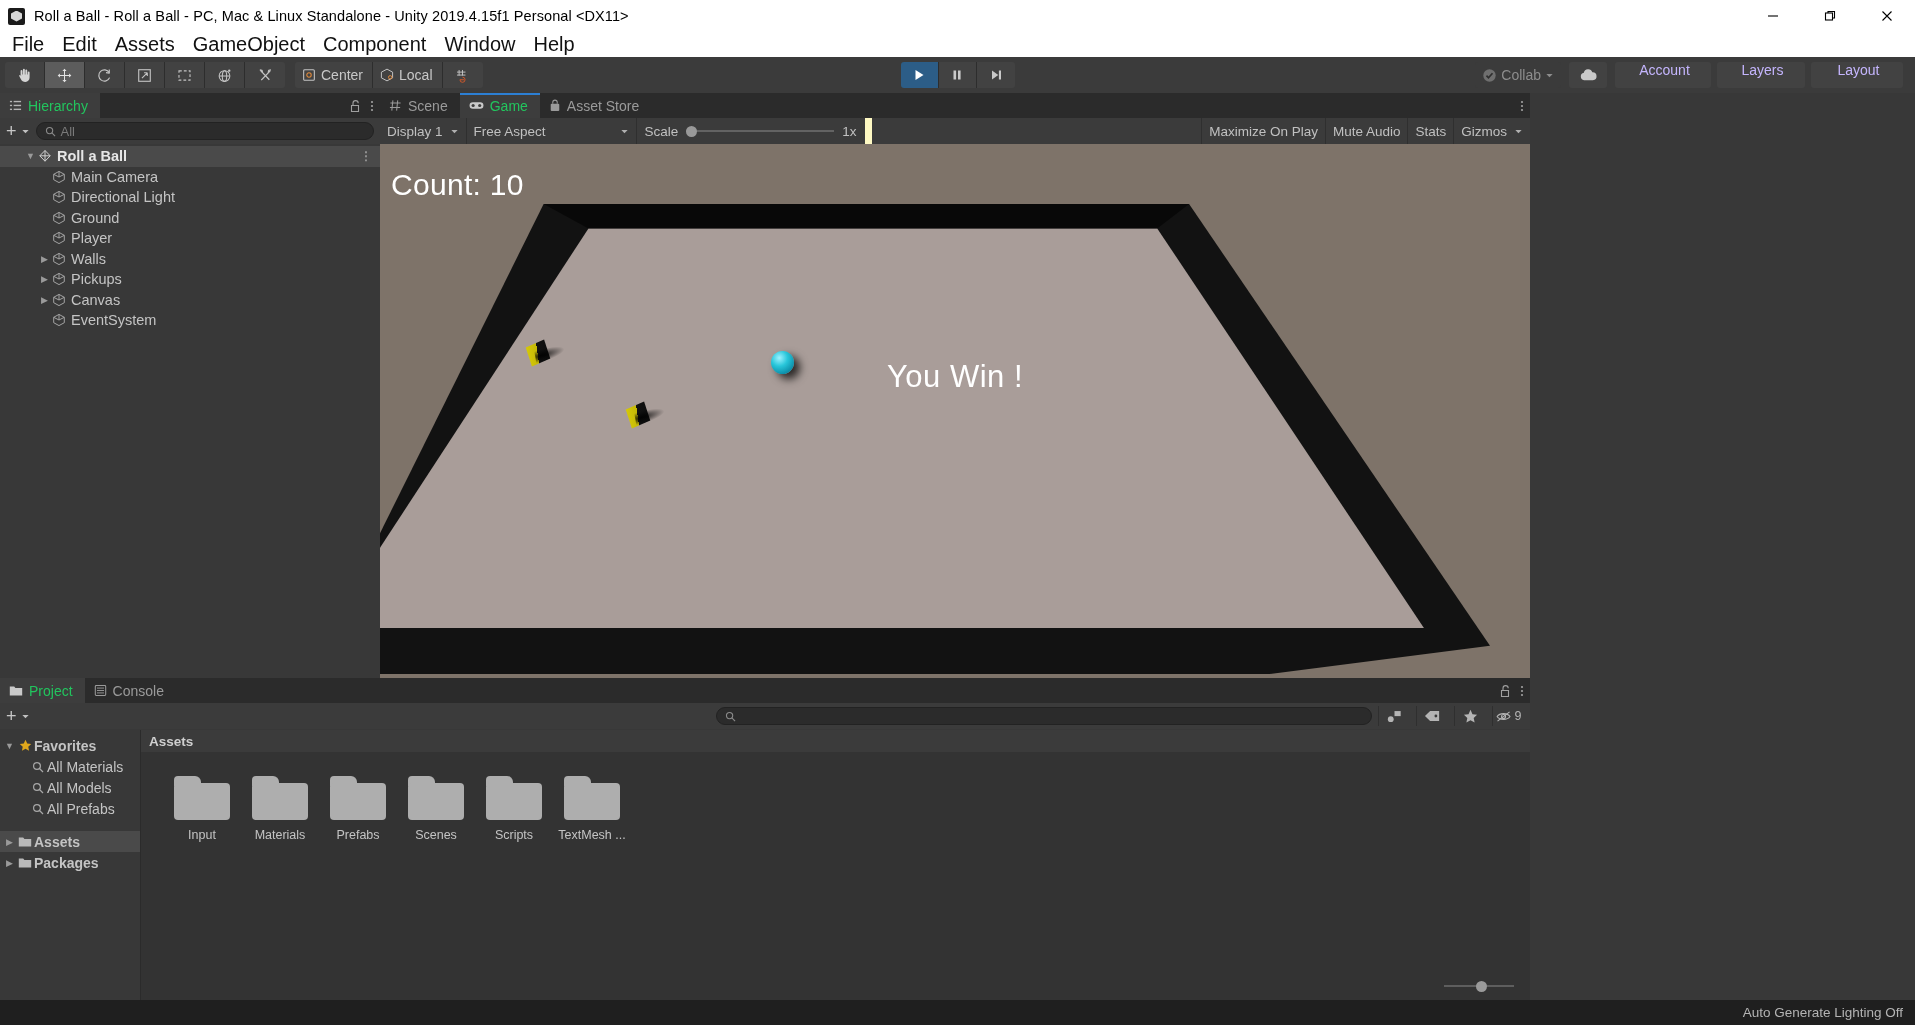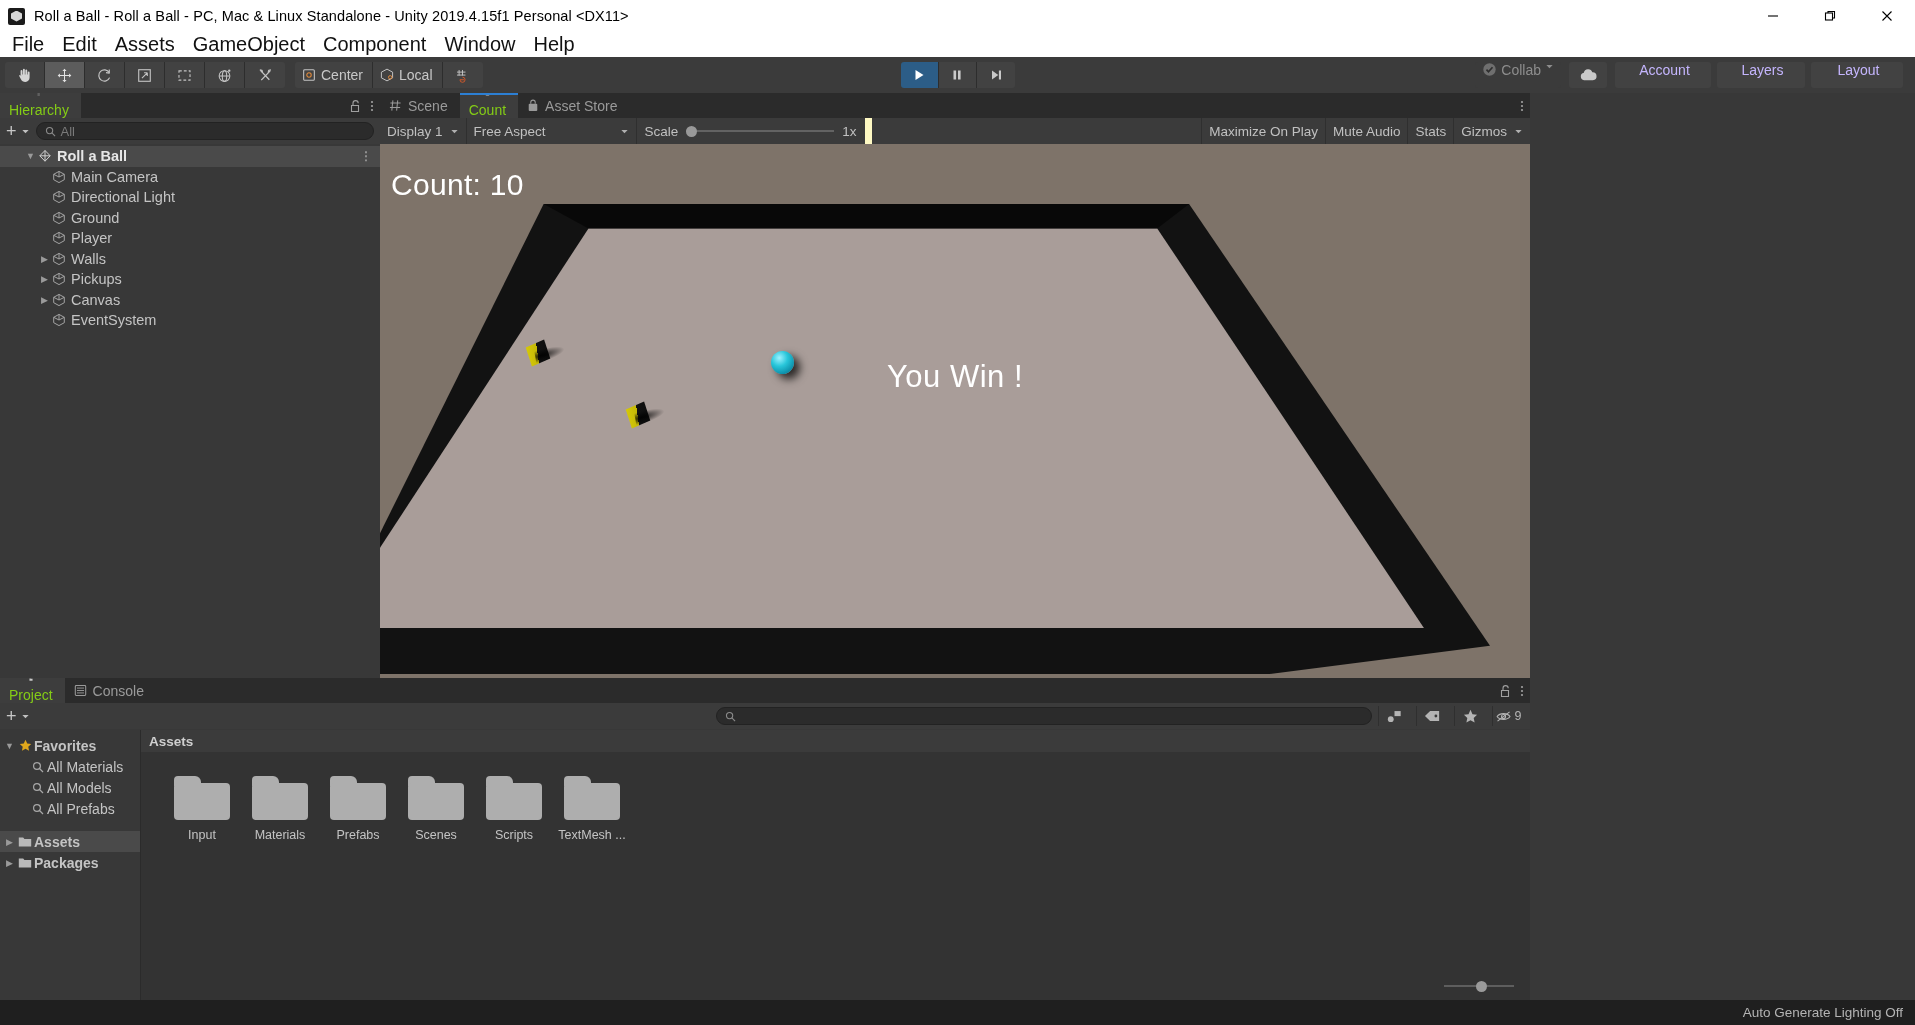--- a/index.html
+++ b/index.html
@@ -79,21 +79,21 @@
     border-right: 1px solid #2d2d2d;
   }
   .play-btn.active { background: #2c5d87; }
   .play-btn.pb-first { border-radius:3px 0 0 3px; }
   .play-btn.pb-last { border-radius:0 3px 3px 0; border-right:none; }
 
   .tb-right {
     position:absolute; right: 6px; display:flex; align-items:center; gap: 0;
   }
   .collab {
-    height:26px; background:#3b3b3b; border-radius:3px; display:flex; align-items:flex-start;
+    height:26px; background:#3b3b3b; border-radius:3px; display:flex; align-items:center;
     padding: 0 7px; gap:4px; color:#8d8d8d; font-size:14px; margin-right: 8px;
   }
   .cloud-btn {
     height:26px; width:38px; background:#424242; border-radius:3px;
     display:flex;align-items:center;justify-content:center; margin-right:8px;
   }
   .dropdown {
     height:26px; background:#424242; border-radius:3px; display:flex; align-items:center;
     justify-content:space-between; color:#c4b5fd; font-size:14px;
     padding: 0 6px 0 9px; margin-right:6px; gap: 12px; flex-direction: column;
@@ -101,21 +101,21 @@
 
   
   .panel { position:absolute; background:#383838; }
   .tabstrip {
     height:25px; background:#2b2b2b; display:flex; align-items:stretch; position:relative;
   }
   .tab {
     display:flex; align-items:center; gap:6px; padding: 0 12px 0 9px;
     font-size:14px; color:#9a9a9a; background:#2b2b2b; position:relative;
   }
-  .tab.active { background:#3d3d3d; color:#84cc16;flex-direction:column; }
+  .tab.active { background:#3d3d3d; color:#22c55e; }
   .tab.active.blue::before {
     content:""; position:absolute; left:0; right:0; top:0; height:2px; background:#2c7fd4;
   }
   .tab-tools {
     position:absolute; right:6px; top:0; height:25px; display:flex; align-items:center; gap:9px;
   }
 
   
   #hierarchy { left:0; top:93px; width:380px; height:585px; background:#383838; }
   .h-toolbar {
@@ -572,21 +572,21 @@
           <path d="M4.2 1.5 L3 12.5 M9.4 1.5 L8.2 12.5 M1.5 4.4 H12.5 M1 9.2 H12"></path>
         </svg>
         <span>Scene</span>
       </div>
       <div class="tab active blue">
         <svg width="15" height="11" viewBox="0 0 16 11">
           <rect x="0.6" y="2" width="14.8" height="7" rx="3.5" fill="#c9c9c9"></rect>
           <circle cx="4.4" cy="5.5" r="1.7" fill="#3d3d3d"></circle>
           <circle cx="11.4" cy="5.5" r="1.7" fill="#3d3d3d"></circle>
         </svg>
-        <span>Count</span>
+        <span>Game</span>
       </div>
       <div class="tab">
         <svg width="12" height="13" viewBox="0 0 12 14">
           <rect x="1.4" y="5.2" width="9.2" height="7.6" rx="1" fill="#9a9a9a"></rect>
           <path d="M3.6 5.2 V3.6 a2.4 2.4 0 0 1 4.8 0 V5.2" fill="none" stroke="#9a9a9a" stroke-width="1.1"></path>
         </svg>
         <span>Asset Store</span>
       </div>
       <div class="tab-tools">
         <svg width="4" height="14" viewBox="0 0 4 14">

